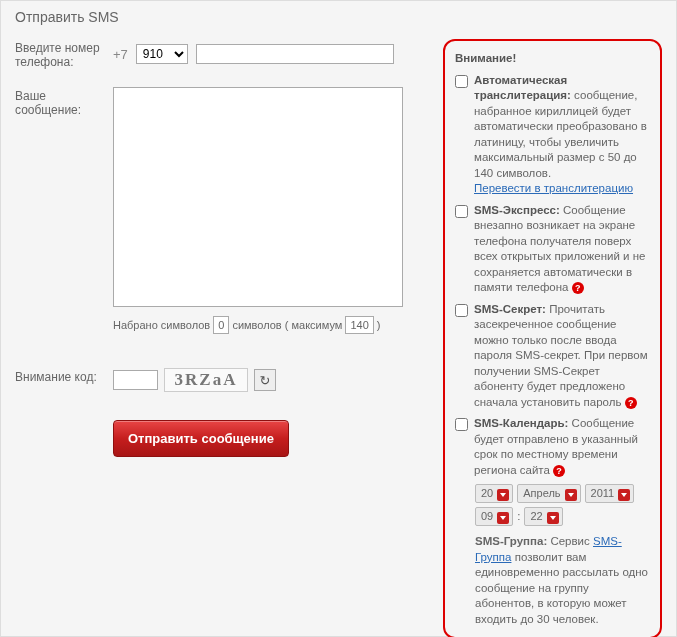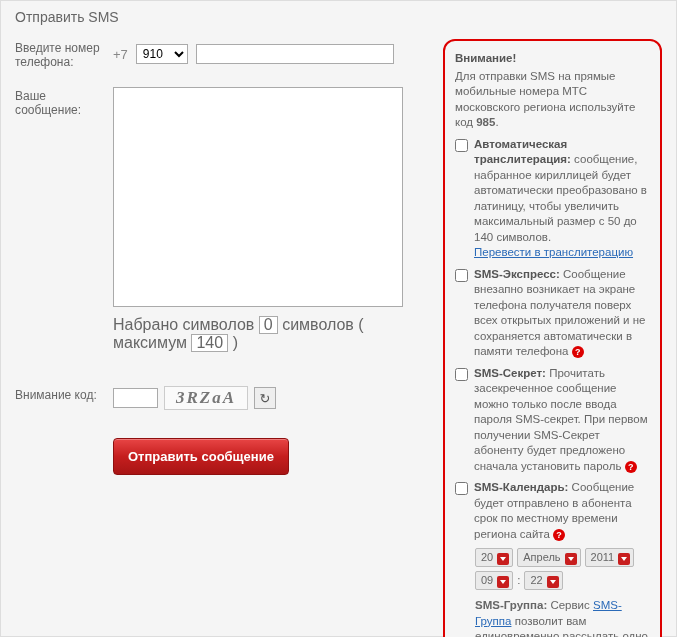--- a/index.html
+++ b/index.html
@@ -9,25 +9,25 @@
 .main-layout { display: flex; gap: 8px; }
 .left-col { flex: 0 0 420px; }
 .form-row { display: flex; margin-bottom: 18px; }
 .form-label { flex: 0 0 98px; color: #666; font-size: 12px; padding-top: 2px; }
 .form-field { flex: 1; }
 .phone-group { display: flex; align-items: center; gap: 8px; }
 .prefix { color: #888; font-size: 13px; }
 select.code-select { font-size: 12px; padding: 1px 2px; border: 1px solid #aaa; background: #fff; width: 52px; height: 20px; }
 input.phone-input { font-size: 12px; padding: 1px 4px; border: 1px solid #aaa; background: #fff; height: 20px; width: 198px; }
 textarea.message-area { width: 290px; height: 220px; border: 1px solid #aaa; background: #fff; font-family: Arial; font-size: 12px; padding: 2px; resize: none; }
-.counter-row { margin-top: 6px; color: #666; font-size: 16px; }
+.counter-row { margin-top: 6px; color: #666; font-size: 11px; }
 .counter-box { display: inline-block; border: 1px solid #aaa; background: #fff; padding: 0 4px; min-width: 14px; text-align: center; height: 18px; line-height: 16px; }
 .captcha-row { display: flex; align-items: center; gap: 6px; }
 input.captcha-input { width: 45px; height: 20px; border: 1px solid #aaa; background: #fff; padding: 1px 4px; font-size: 12px; }
-.captcha-img { display: inline-flex; align-items: center; justify-content: center; width: 84px; height: 24px; border: 1px solid #ccc; background: #fafafa; font-family: 'Times New Roman', serif; font-size: 17px; font-style: italic; letter-spacing: 2px; color: #777; font-weight: bold; }
+.captcha-img { display: inline-flex; align-items: center; justify-content: center; width: 84px; height: 24px; border: 1px solid #ccc; background: #fafafa; font-family: 'Times New Roman', serif; font-size: 17px; letter-spacing: 2px; color: #777; font-weight: bold; }
 .refresh-btn { width: 22px; height: 22px; border: 1px solid #aaa; background: #eee; display: inline-flex; align-items: center; justify-content: center; cursor: pointer; font-size: 13px; }
 .submit-btn { display: inline-block; background: linear-gradient(to bottom, #e84545 0%, #c51e1e 50%, #a81515 100%); color: #fff; font-weight: bold; font-size: 13px; padding: 10px 14px; border: 1px solid #8e0f0f; border-radius: 4px; cursor: pointer; box-shadow: inset 0 1px 0 rgba(255,255,255,0.3); }
 .right-col { flex: 1; border: 2px solid #d00; border-radius: 12px; padding: 10px 10px 10px 10px; background: #f5f5f5; font-size: 11.5px; line-height: 1.35; color: #666; }
 .attention-title { font-weight: bold; color: #555; margin-bottom: 2px; }
 .option-item { display: flex; align-items: flex-start; gap: 6px; margin-top: 6px; }
 .option-item input[type=checkbox] { margin-top: 2px; flex-shrink: 0; }
 .option-text strong { color: #555; }
 .link { color: #2a6ab8; text-decoration: underline; cursor: pointer; }
 .help-icon { display: inline-block; width: 12px; height: 12px; border-radius: 50%; background: #d00; color: #fff; font-size: 9px; line-height: 12px; text-align: center; font-weight: bold; cursor: pointer; vertical-align: middle; }
 .date-row { display: flex; gap: 4px; margin: 6px 0 4px 20px; }
@@ -86,23 +86,20 @@
         <div class="form-label"></div>
         <div class="form-field">
           <button class="submit-btn">Отправить сообщение</button>
         </div>
       </div>
 
     </div>
 
     <div class="right-col">
       <div class="attention-title">Внимание!</div>
-      <div>
-        <span>Для отправки SMS на прямые мобильные номера МТС московского региона используйте код </span><strong>985</strong>.
-      </div>
 
       <div class="option-item">
         <input type="checkbox" style="">
         <div class="option-text">
           <strong>Автоматическая транслитерация:</strong><span> сообщение, набранное кириллицей будет автоматически преобразовано в латиницу, чтобы увеличить максимальный размер с 50 до 140 символов.</span><br>
           <span class="link">Перевести в транслитерацию</span>
         </div>
       </div>
 
       <div class="option-item">
@@ -117,21 +114,21 @@
         <input type="checkbox" style="">
         <div class="option-text">
           <strong>SMS-Секрет:</strong><span> Прочитать засекреченное сообщение можно только после ввода пароля SMS-секрет. При первом получении SMS-Секрет абоненту будет предложено сначала установить пароль</span>
           <span class="help-icon">?</span>
         </div>
       </div>
 
       <div class="option-item">
         <input type="checkbox" style="">
         <div class="option-text">
-          <strong>SMS-Календарь:</strong><span> Сообщение будет отправлено в абонента срок по местному времени региона сайта</span>
+          <strong>SMS-Календарь:</strong><span> Сообщение будет отправлено в указанный срок по местному времени региона сайта</span>
           <span class="help-icon">?</span>
         </div>
       </div>
 
       <div class="date-row">
         <span class="mini-select">
             <span>20</span>
             <span class="caret"></span>
           </span>
         <span class="mini-select">

